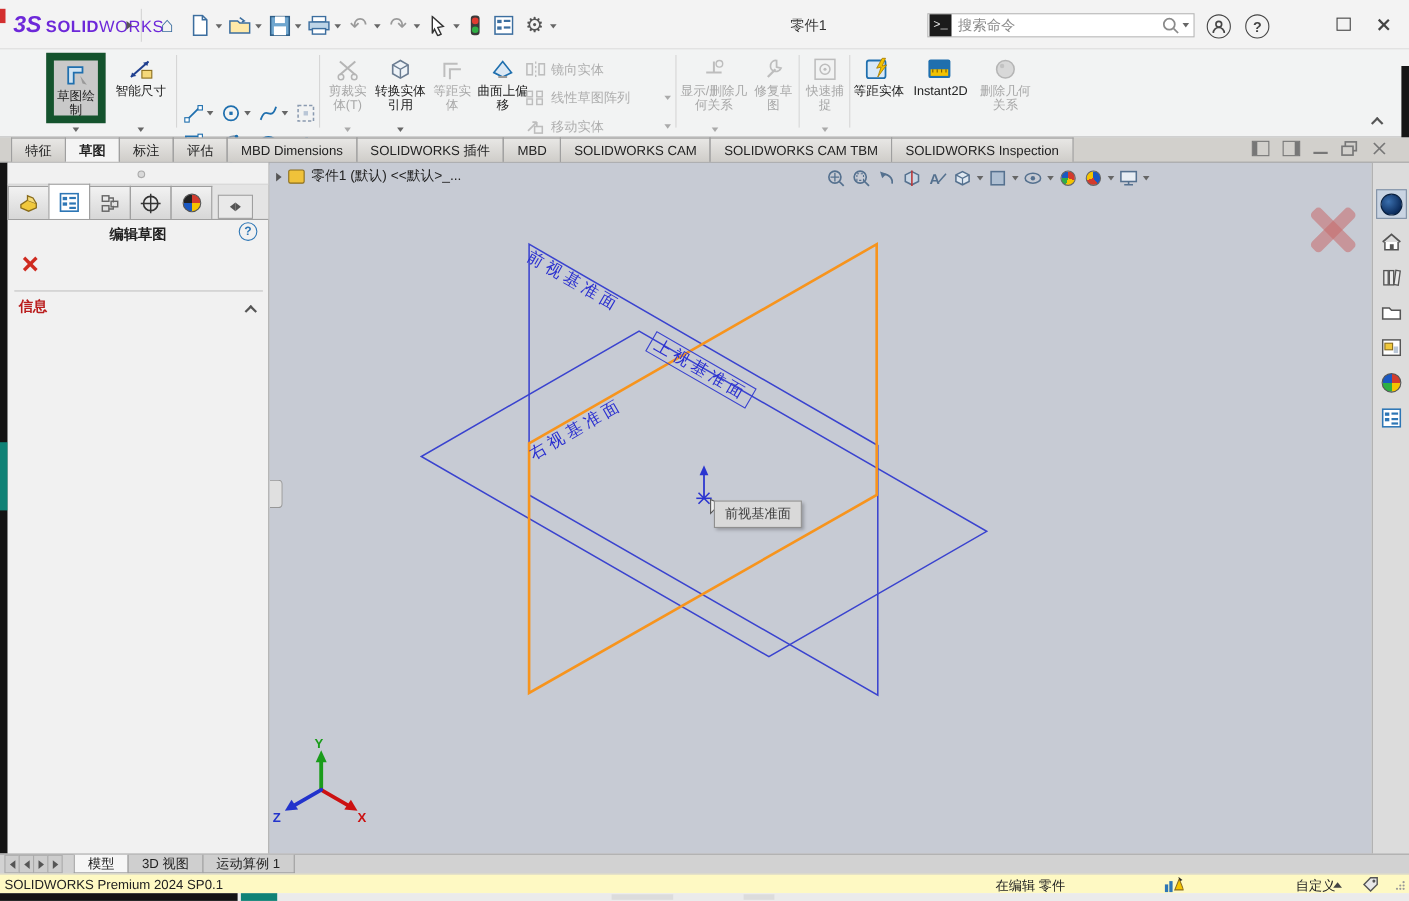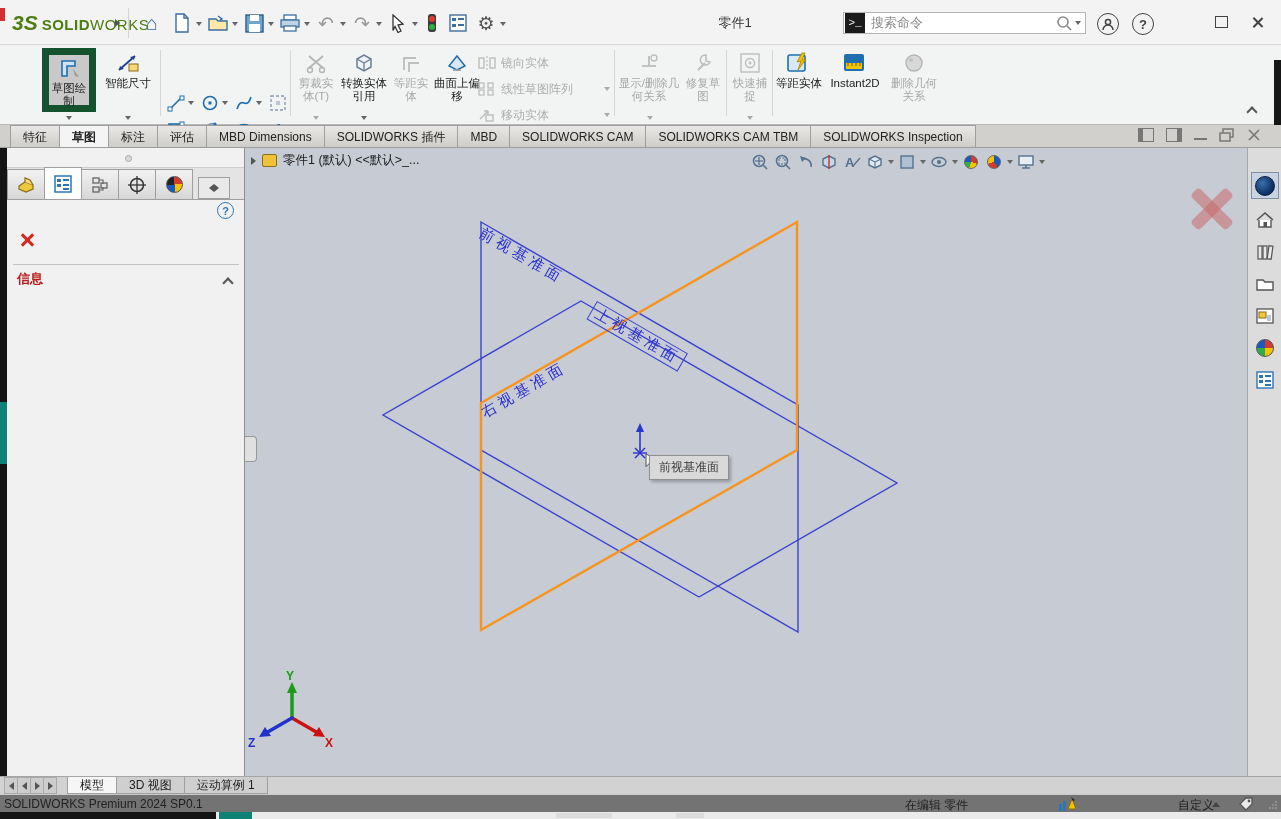--- a/index.html
+++ b/index.html
@@ -1,21 +1,21 @@
 <!DOCTYPE html>
 <html><head>
 <meta charset="utf-8">
 <style>
   *{box-sizing:border-box;margin:0;padding:0}
   html,body{width:1281px;height:819px;overflow:hidden}
   body{font-family:"Liberation Sans","DejaVu Sans",sans-serif;font-size:12px;color:#222;background:#f0f0f0;position:relative}
   .abs{position:absolute}
   
   .titlebar{position:absolute;left:0;top:0;width:1281px;height:45px;background:#f3f3f3;border-bottom:1px solid #d8d8d8}
-  .logo{position:absolute;left:12px;top:11px;display:flex;align-items:baseline;color:#4d7c0f;white-space:nowrap}
+  .logo{position:absolute;left:12px;top:11px;display:flex;align-items:baseline;color:#6d28d9;white-space:nowrap}
   .logo .mark{font-size:21px;font-weight:bold;font-style:italic;margin-right:4px}
   .logo .b{font-size:15px;font-weight:bold;letter-spacing:.5px}
   .logo .l{font-size:15px;letter-spacing:.5px}
   .tbtn{position:absolute;top:10px;height:26px;display:flex;align-items:center;justify-content:center;border-radius:3px;cursor:default}
   .dd{width:0;height:0;border-left:3px solid transparent;border-right:3px solid transparent;border-top:4px solid #666;display:inline-block}
   .tri-r{width:0;height:0;border-top:4px solid transparent;border-bottom:4px solid transparent;border-left:5px solid #555;display:inline-block}
   .glyph{font-size:17px;color:#3c6e9f}
   .glyph.g{color:#9a9a9a}
   .vsep{position:absolute;width:1px;background:#d4d4d4}
   .searchbox{position:absolute;left:843px;top:12px;width:243px;height:22px;background:#fff;border:1px solid #b5b5b5;display:flex;align-items:center}
@@ -84,21 +84,21 @@
   .vphandle{position:absolute;left:0;top:288px;width:12px;height:26px;background:#e0e0e0;border:1px solid #979797;border-left:none;border-radius:0 4px 4px 0}
   
   .taskpane{position:absolute;left:1247px;top:148px;width:34px;height:628px;background:#dcdcdc;border-left:1px solid #a8a8a8}
   .tpbtn{position:absolute;left:3px;width:28px;height:27px;display:flex;align-items:center;justify-content:center;border:1px solid transparent}
   .tpbtn.sel{background:#c9d4e2;border-color:#7e8ea3}
   
   .modeltabs{position:absolute;left:0;top:776px;width:1281px;height:18px;background:#d2d2d2;border-top:1px solid #a5a5a5;display:flex;align-items:stretch;font-size:12px}
   .navbtn{width:14px;border:1px solid #aaa;background:#cdcdcd;display:flex;align-items:center;justify-content:center;margin-right:-1px}
   .mtab{padding:1px 12px 0;border:1px solid #9f9f9f;border-top:none;margin-right:-1px;display:flex;align-items:center;background:#cfcfcf;color:#222}
   .mtab.active{background:#f6f6f6}
-  .statusbar{position:absolute;left:0;top:794px;width:1281px;height:18px;background:#737373;border-top:1px solid #cbcbcb;font-size:12px;color:#222}
+  .statusbar{position:absolute;left:0;top:794px;width:1281px;height:18px;background:#fef9c3;border-top:1px solid #cbcbcb;font-size:12px;color:#222}
   .bottomstrip{position:absolute;left:0;top:812px;width:1281px;height:7px;background:#ebebeb}
   .tri-l{width:0;height:0;border-top:4px solid transparent;border-bottom:4px solid transparent;border-right:5px solid #555;display:inline-block}
   .caret-up{width:0;height:0;border-left:4px solid transparent;border-right:4px solid transparent;border-bottom:5px solid #444;display:inline-block}
 </style>
 </head>
 <body>
 
 <header class="titlebar">
   <div class="redsliver"></div>
   <div class="logo">
@@ -565,20 +565,21 @@
     </div>
     <div class="pscroll">
       <span>
           <span class="tri-l"></span>
         </span>
       <span>
           <span class="tri-r"></span>
         </span>
     </div>
   </div>
+  <div class="pm-title">编辑草图</div>
   <div class="pm-help">
       <span>?</span>
     </div>
   <div class="pm-x"></div>
   <div class="pm-hr"></div>
   <div class="pm-sec">信息</div>
   <div class="pm-chev"><span class="chev"></span></div>
 </aside>
 
 <div class="viewport">

